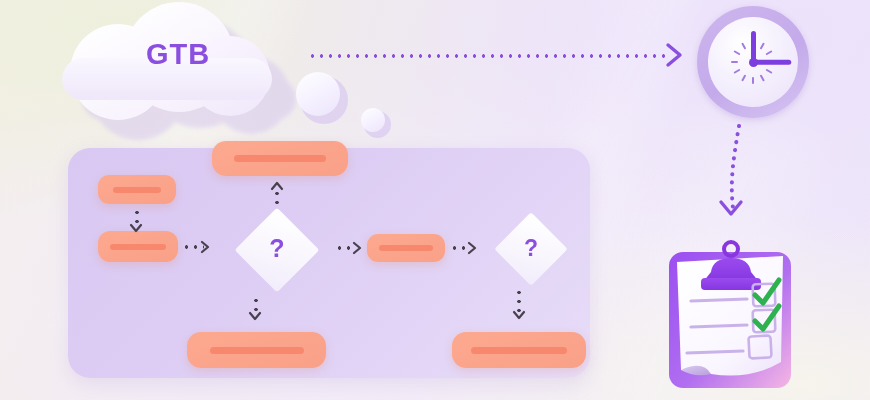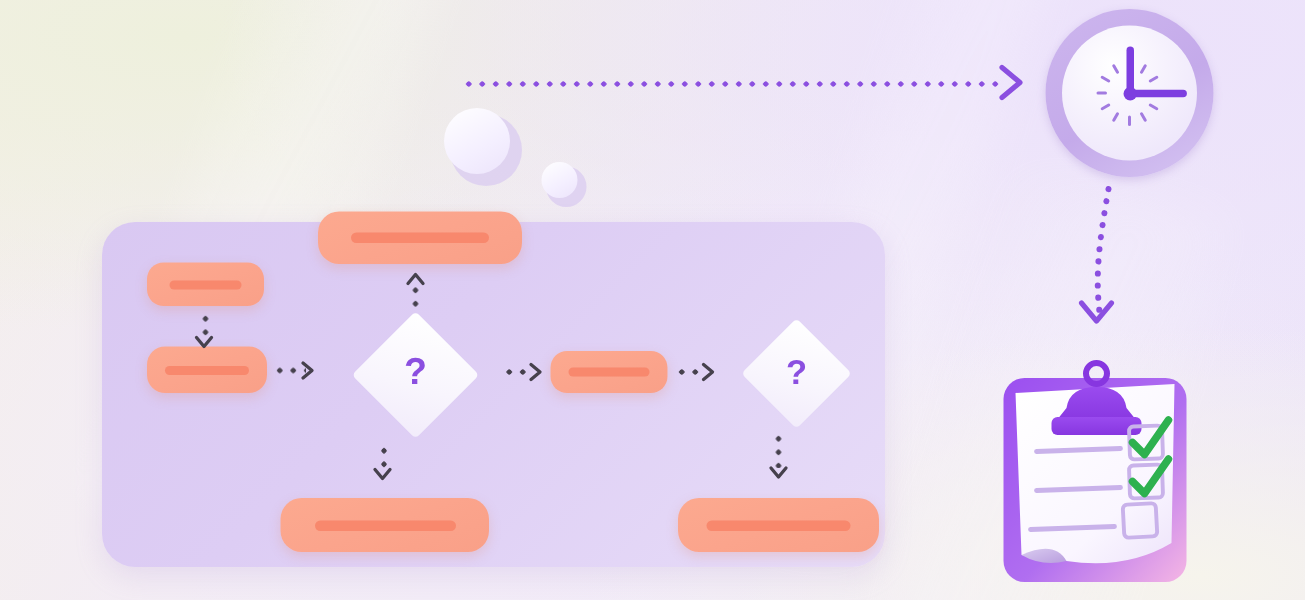--- a/index.html
+++ b/index.html
@@ -138,20 +138,37 @@
 </style>
 </head>
 <body>
 
 <div id="scene">
 
   <div class="streak" style="left:120px;top:-60px;width:120px;height:420px;transform:rotate(18deg);opacity:.5;"></div>
   <div class="streak" style="left:560px;top:-80px;width:90px;height:460px;transform:rotate(16deg);opacity:.35;"></div>
   <div class="streak" style="left:620px;top:120px;width:160px;height:360px;transform:rotate(14deg);opacity:.3;"></div>
 
+  <div class="cloud-wrap">
+
+    <div class="cloud-shadow" style="background:transparent;">
+      <div style="position:absolute;left:18px;top:28px;width:96px;height:96px;border-radius:50%;background:#d8c9ee;"></div>
+      <div style="position:absolute;left:74px;top:4px;width:108px;height:108px;border-radius:50%;background:#d8c9ee;"></div>
+      <div style="position:absolute;left:140px;top:40px;width:78px;height:78px;border-radius:50%;background:#d8c9ee;"></div>
+      <div style="position:absolute;left:10px;top:62px;width:214px;height:42px;border-radius:26px;background:#d8c9ee;"></div>
+    </div>
+
+    <div class="cloud-body" style="background:transparent;">
+      <div style="position:absolute;left:12px;top:22px;width:96px;height:96px;border-radius:50%;background:linear-gradient(150deg,#ffffff,#f7f1fd);"></div>
+      <div style="position:absolute;left:66px;top:0px;width:110px;height:110px;border-radius:50%;background:linear-gradient(150deg,#ffffff,#f4edfc);"></div>
+      <div style="position:absolute;left:132px;top:34px;width:80px;height:80px;border-radius:50%;background:linear-gradient(150deg,#faf6ff,#f0e8fa);"></div>
+      <div style="position:absolute;left:4px;top:56px;width:210px;height:42px;border-radius:26px;background:linear-gradient(180deg,#faf7ff,#efe7fa);"></div>
+    </div>
+    <div class="gtb-label">GTB</div>
+  </div>
 
   <div class="bubble" style="left:296px;top:72px;width:48px;height:48px;">
     <div class="sh" style="transform:translate(4px,4px);"></div>
     <div class="fc" style="left:0;top:0;width:44px;height:44px;"></div>
   </div>
   <div class="bubble" style="left:361px;top:108px;width:27px;height:27px;">
     <div class="sh" style="transform:translate(3px,3px);"></div>
     <div class="fc" style="left:0;top:0;width:24px;height:24px;"></div>
   </div>
 

